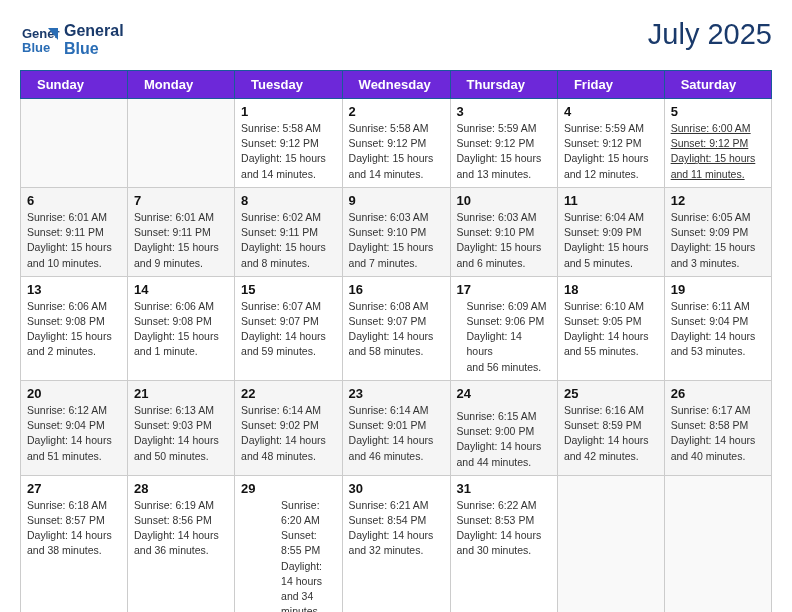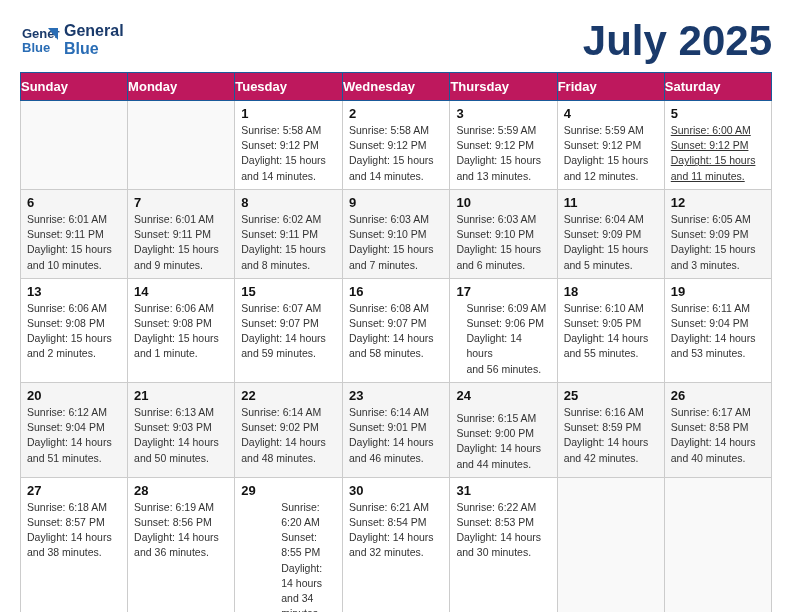--- a/index.html
+++ b/index.html
@@ -22,40 +22,40 @@
     }
     .logo-icon {
       width: 40px;
       height: 40px;
       margin-right: 4px;
     }
     .title-block {
       text-align: right;
     }
     .month-title {
-      font-size: 42px;
-      font-weight: bold;
+      font-size: 29px;
+      font-weight: normal;
       color: #1a3a6b;
       line-height: 1;
     }
     .location {
       font-size: 15px;
       color: #333;
       margin-top: 4px;
     }
     .calendar {
       width: 100%;
       border-collapse: collapse;
       border: 1px solid #ccc;
     }
     .calendar th {
-      background-color: #be185d;
+      background-color: #6d28d9;
       color: #fff;
       text-align: left;
-      padding: 6px 0;
+      padding: 6px 16px;
       font-size: 13px;
       font-weight: bold;
       border: 1px solid #1a5a9a;
     }
     .calendar td {
       vertical-align: top;
       padding: 5px 6px;
       border: 1px solid #ccc;
       font-size: 10.5px;
       color: #333;

